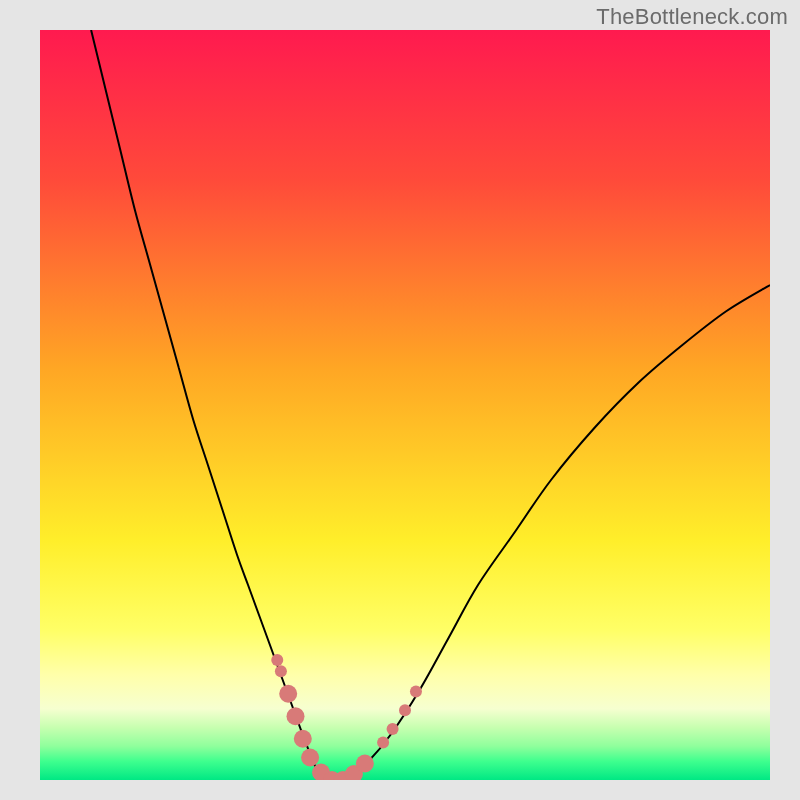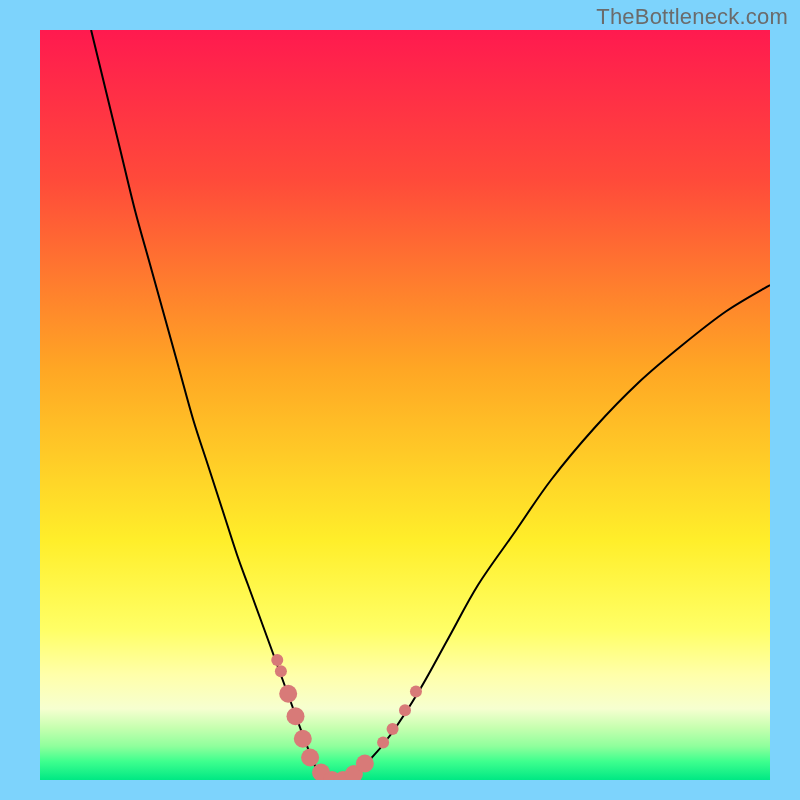--- a/index.html
+++ b/index.html
@@ -9,21 +9,21 @@
     height: 800px;
     background: #000;
     overflow: hidden;
     font-family: Arial, Helvetica, sans-serif;
   }
   .frame {
     position: absolute;
     left: 0; top: 0;
     width: 800px;
     height: 800px;
-    background: #7dd3fc;
+    background: #e5e5e5;
   }
   .plot {
     position: absolute;
     left: 40px;
     top: 30px;
     width: 730px;
     height: 750px;
   }
   .watermark {
     position: absolute;

